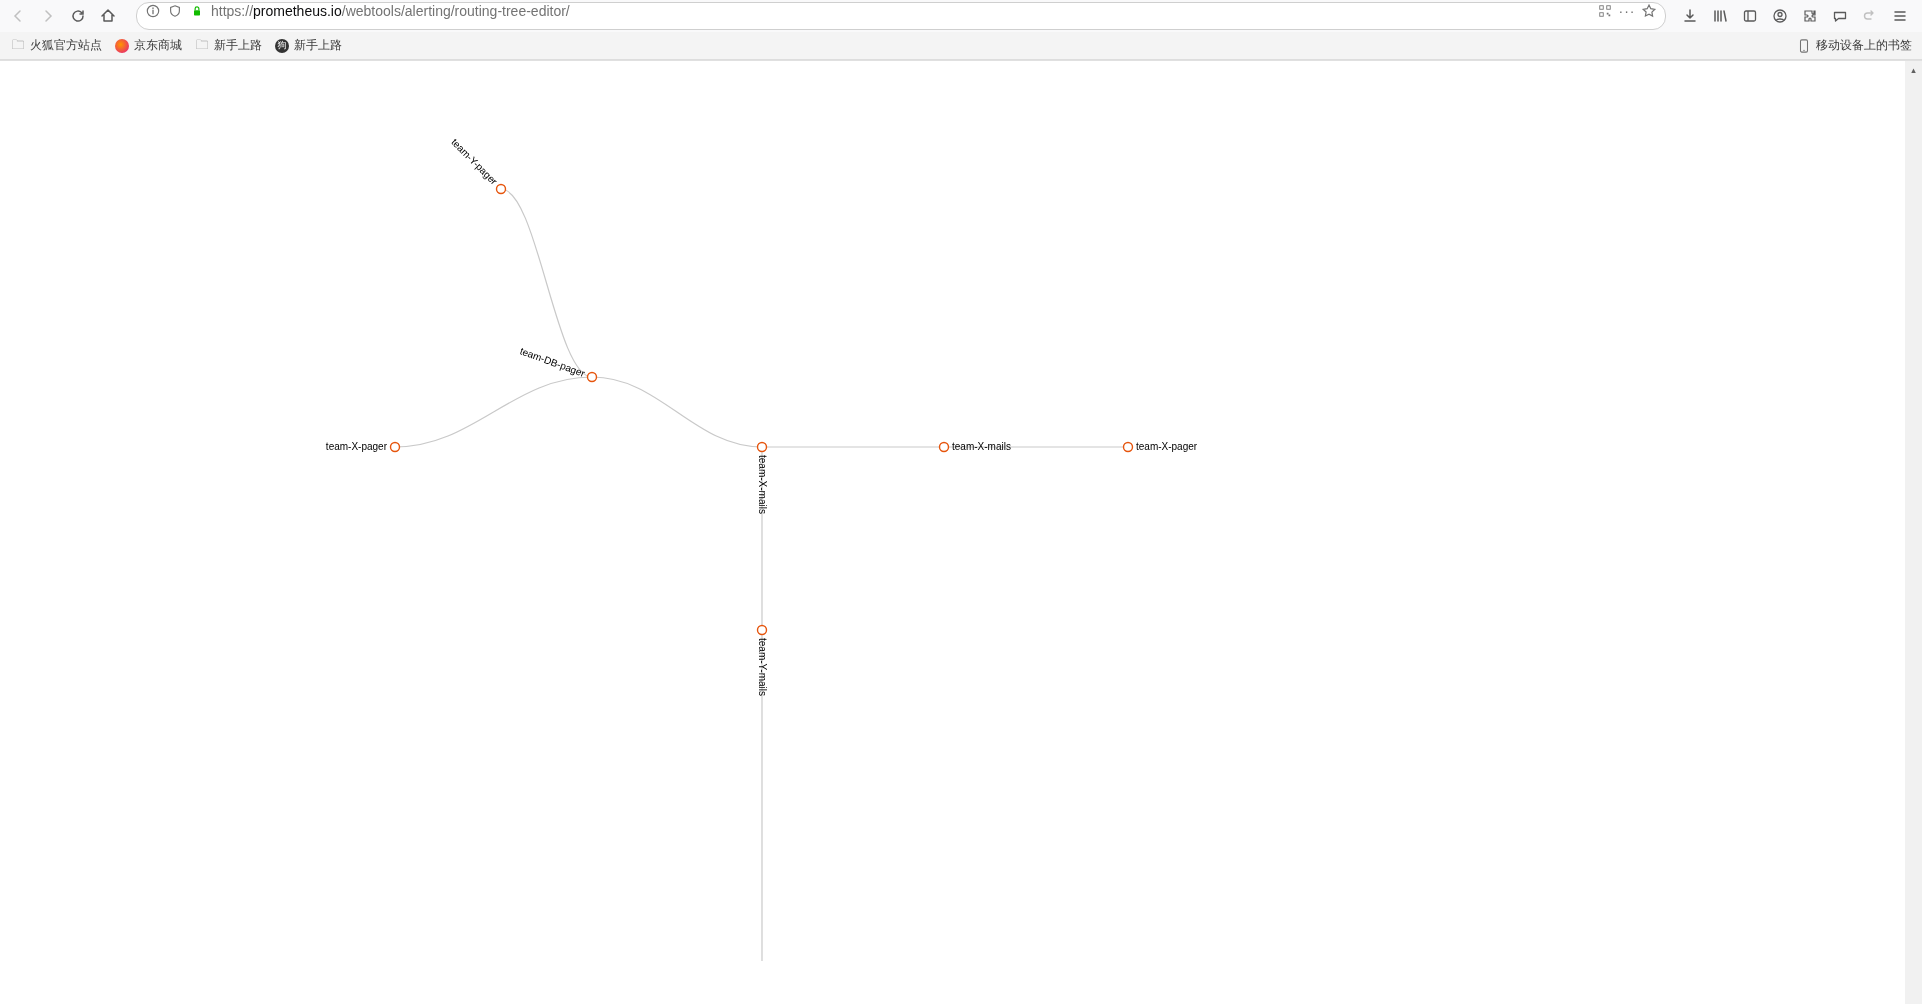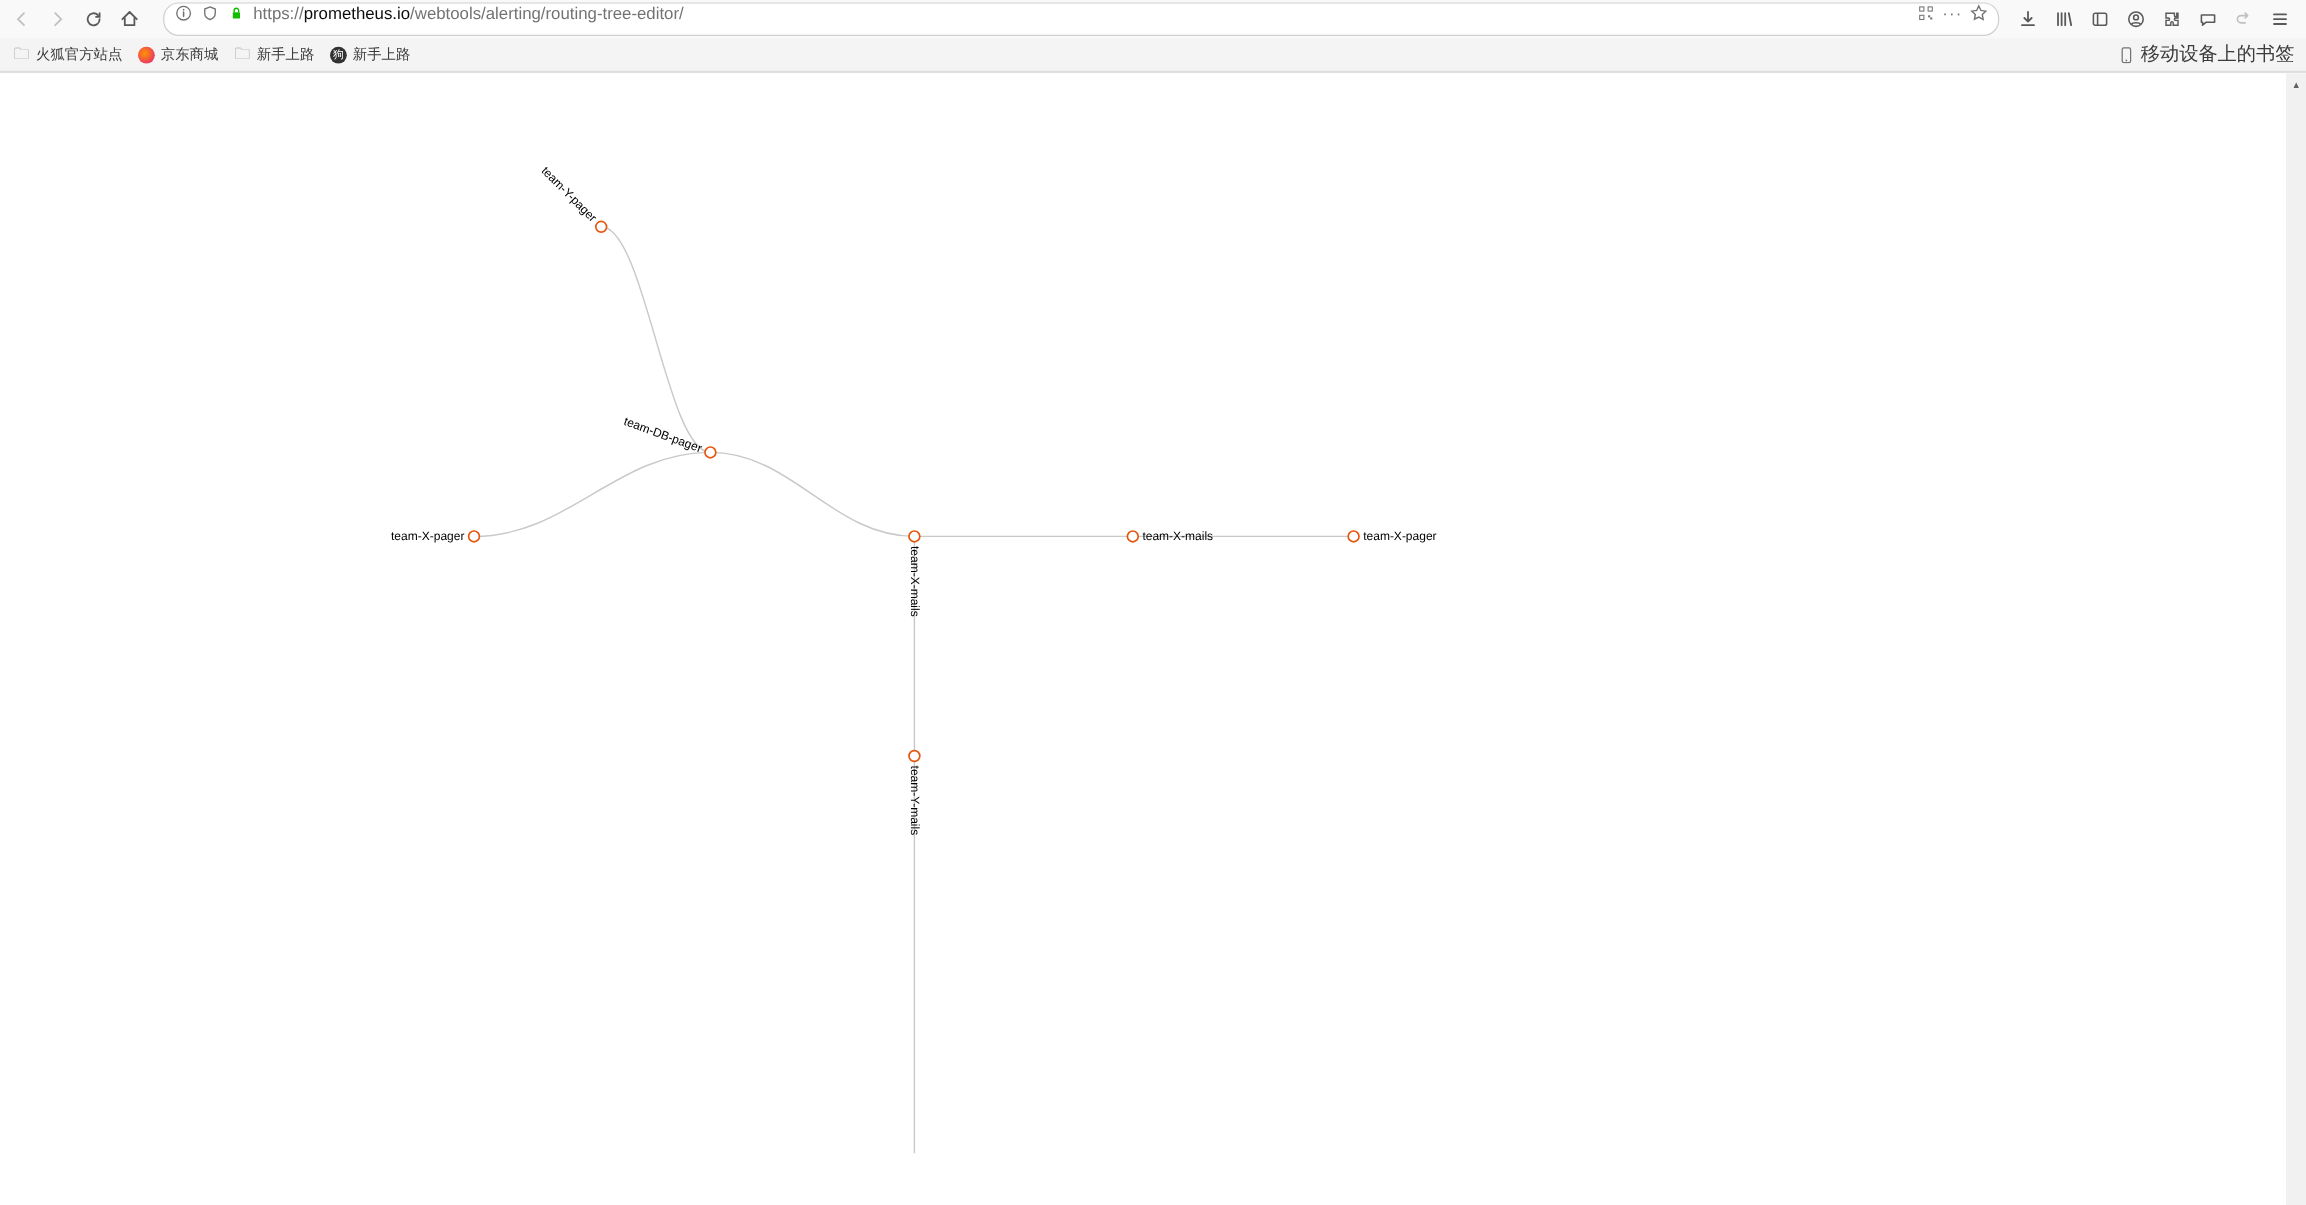--- a/index.html
+++ b/index.html
@@ -105,21 +105,21 @@
       background: radial-gradient(circle at 40% 40%, #ff9500, #e31587);
     }
     .jd-glyph {
       width:14px; height:14px; border-radius:50%;
       background:#333; color:#fff; font-size:9px;
       display:flex; align-items:center; justify-content:center;
     }
     .bookmarks-spacer { flex: 1; }
     .mobile-bookmarks {
       display: flex; align-items: center; gap: 4px;
-      padding: 3px 6px; color: #3b3b3b; font-size: 16px;
+      padding: 3px 6px; color: #3b3b3b; font-size: 12px;
       cursor: pointer;
     }
     
     
     .content {
       position: relative;
       width: 100%;
       height: calc(1004px - 60px);
       background: #fff;
       overflow: hidden;

